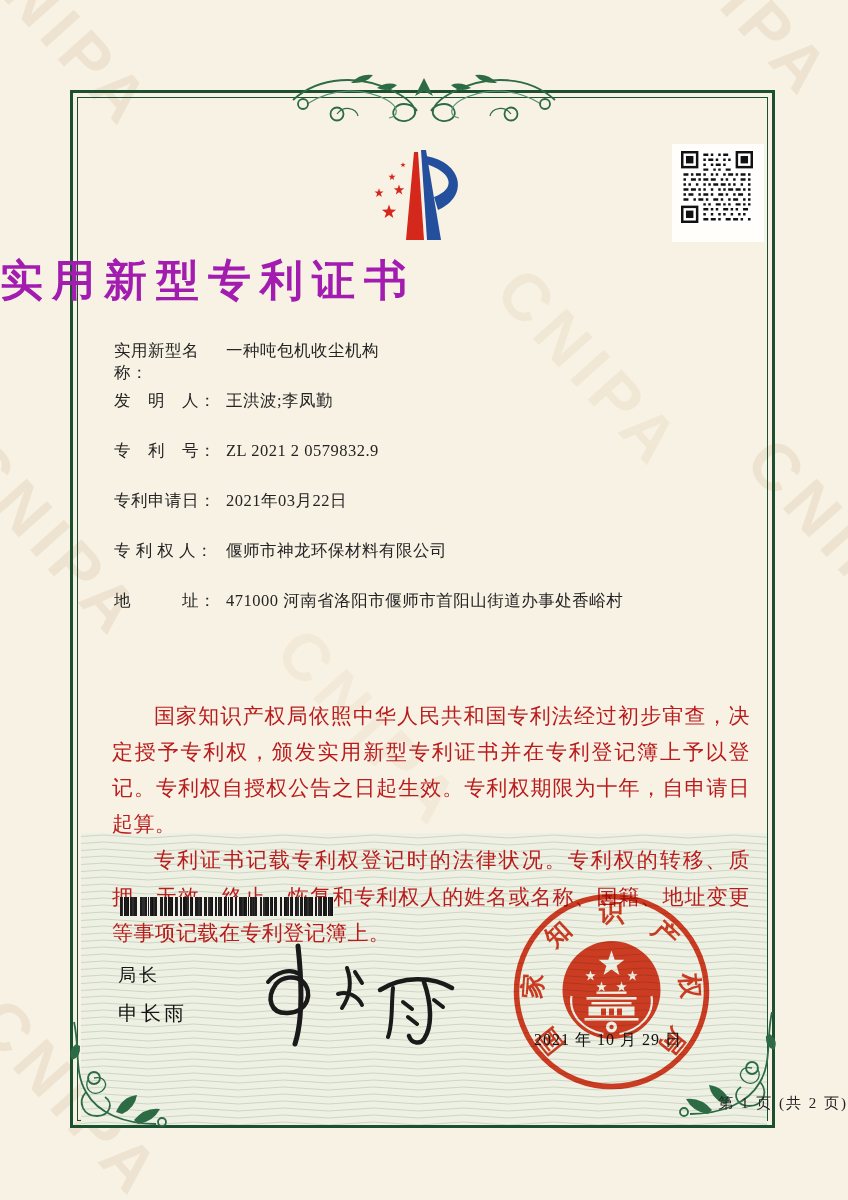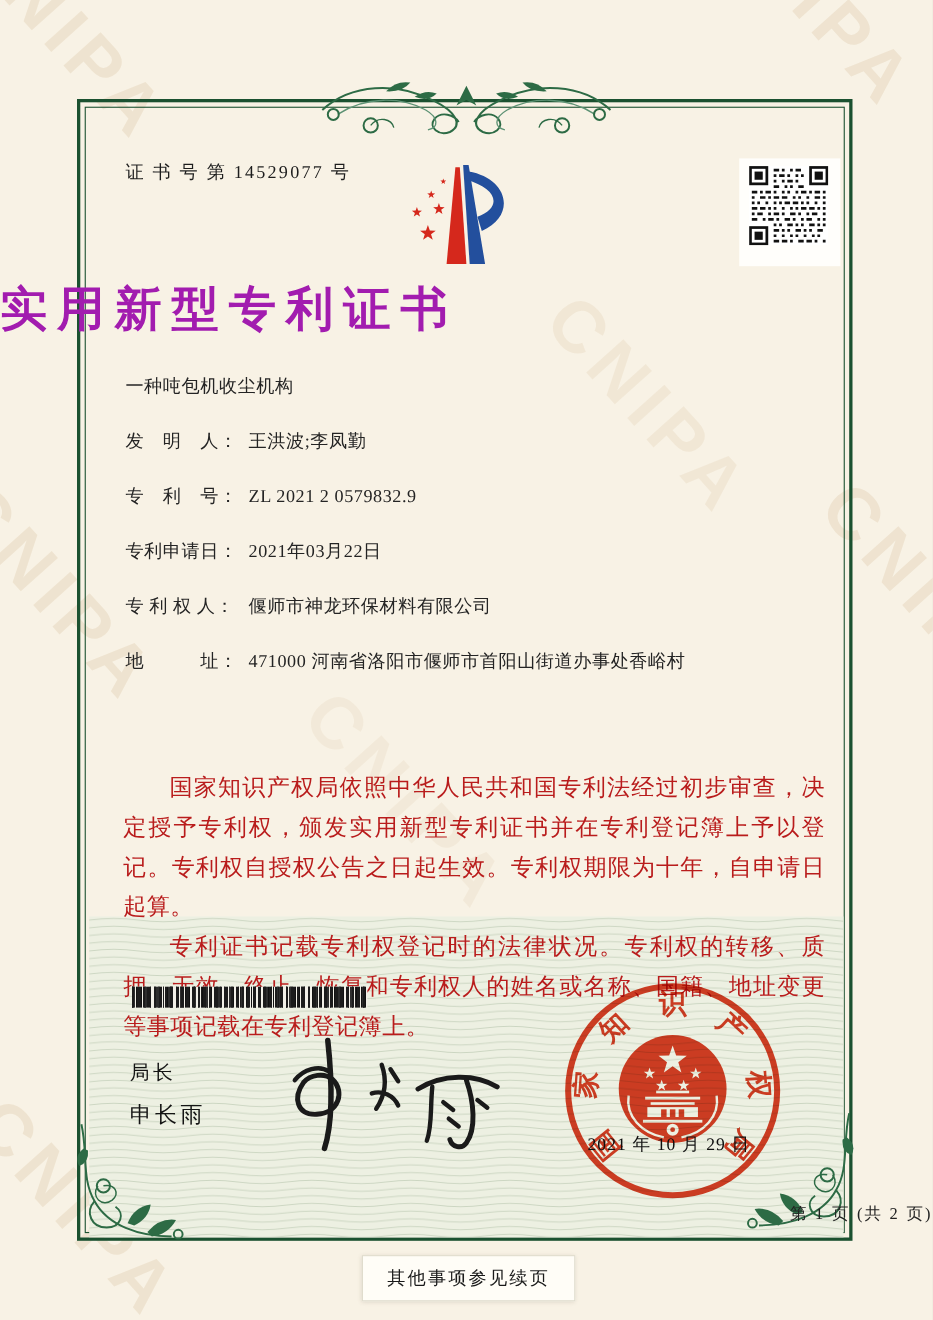--- a/index.html
+++ b/index.html
@@ -125,21 +125,20 @@
         <path d="M32,60 c11,-2 15,7 8,13 c-9,7 -20,-3 -13,-13" stroke-width="1.3"></path>
         <path d="M24,74 c-9,10 -3,24 11,24 c13,0 17,-13 8,-19"></path>
         <path d="M54,94 q6,-15 21,-17 q-2,13 -15,19" fill="#2d6b45" stroke="none"></path>
         <path d="M72,102 q11,-13 26,-11 q-7,13 -22,15" fill="#2d6b45" stroke="none"></path>
         <path d="M14,26 q-9,7 -4,16 q9,-3 8,-14" fill="#2d6b45" stroke="none"></path>
         <circle cx="100" cy="104" r="4"></circle>
       </g>
     </svg>
   </div>
 
-  <div class="certno">证 书 号 第 14529077 号</div>
 
   <div class="logo">
     <svg width="124" height="102" viewBox="0 0 124 102">
       <defs>
         <polygon id="star" points="0,-10 2.35,-3.24 9.51,-3.09 3.8,1.24 5.88,8.09 0,4 -5.88,8.09 -3.8,1.24 -9.51,-3.09 -2.35,-3.24"></polygon>
       </defs>
       <polygon points="56,6 60,6 66,94 48,94" fill="#d5281c"></polygon>
       <polygon points="63,4 68,4 83,94 69,94" fill="#234f9d"></polygon>
       <path d="M68,10 C104,16 112,50 80,64 L76,51 C98,43 96,26 65,17 Z" fill="#234f9d"></path>
       <g fill="#d5281c">
@@ -178,20 +177,21 @@
         <line x1="9" y1="25.5" x2="28" y2="25.5" stroke-dasharray="1 2 1 2 1 1"></line>
         <line x1="9" y1="27.5" x2="28" y2="27.5" stroke-dasharray="2 1 2 1 1 2"></line>
       </g>
     </svg>
   </div>
 
   <div class="title">实用新型专利证书</div>
 
   <div class="fields">
     <div class="frow">
+      <span class="flabel">实用新型名称：</span>
       <span class="fvalue">一种吨包机收尘机构</span>
     </div>
     <div class="frow">
       <span class="flabel">发　明　人：</span>
       <span class="fvalue">王洪波;李凤勤</span>
     </div>
     <div class="frow">
       <span class="flabel">专　利　号：</span>
       <span class="fvalue">ZL 2021 2 0579832.9</span>
     </div>
@@ -275,17 +275,14 @@
           <path d="M-40,6 C-43,25 -28,40 -8,44"></path>
           <path d="M40,6 C43,25 28,40 8,44"></path>
         </g>
       </g>
     </svg>
   </div>
   <div class="seal-date">2021 年 10 月 29 日</div>
 
   <div class="page-footer">第 1 页 (共 2 页)</div>
 
-  <div class="cont-box">
-    <span>其他事项参见续页</span>
-  </div>
 
 </div>
 
 </body></html>

